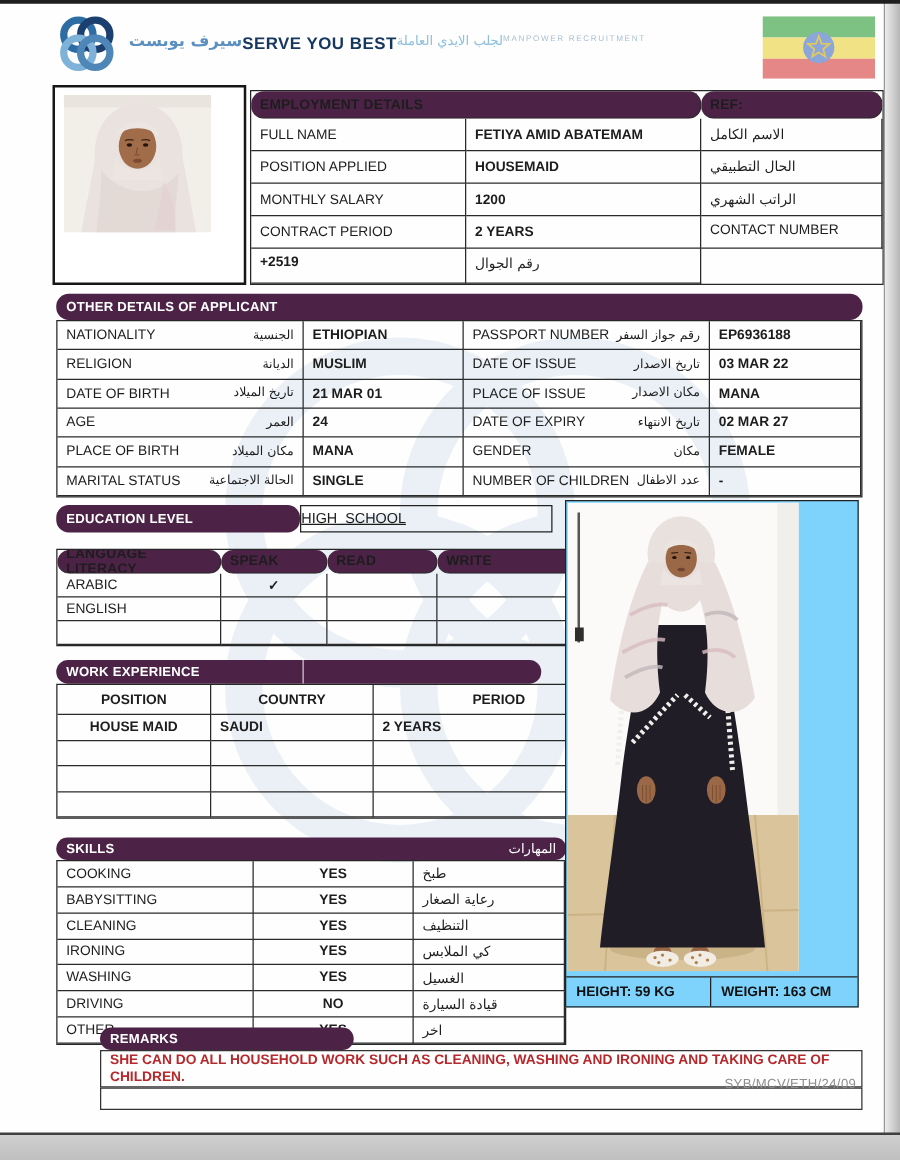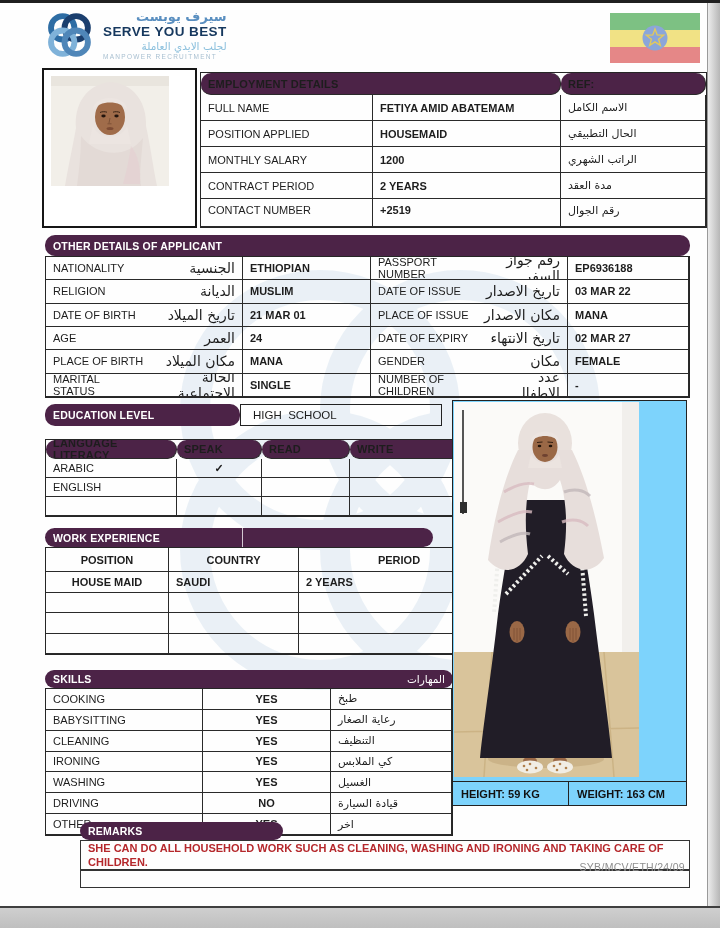--- a/index.html
+++ b/index.html
@@ -26,46 +26,46 @@
   
   .grid { display:grid; border:1.5px solid #262626; background:transparent; }
   .grid > div { border-right:1px solid #2a2a2a; border-bottom:1px solid #2a2a2a;
     display:flex; align-items:center; padding:0 7px; font-size:11px; color:#1d1d1d; min-width:0; overflow:hidden; }
   .grid > .phdr { border-right:1px solid #2a2a2a; }
   .val { color:var(--c-value-red,#b5282c); font-weight:bold; }
   .valdark { color:#2a2a2a; font-weight:bold; }
   .center { justify-content:center; }
   .right { justify-content:flex-end; }
   .between { justify-content:space-between; }
-  .arlbl { font-size:14px; }
+  .arlbl { font-size:10px; }
 
   
   .logo { left:42px; top:8px; display:flex; gap:7px; align-items:center; }
-  .logo-text { display:flex; flex-direction:column; line-height:1.15; }
+  .logo-text { display:flex; flex-direction:row; line-height:1.15; }
   .logo-ar1 { color:#5a8fc0; font-weight:bold; font-size:13px; }
   .logo-en { color:#16385e; font-weight:bold; font-size:13.5px; letter-spacing:.4px; }
   .logo-ar2 { color:#8cc0dd; font-size:10.5px; }
   .logo-sub { color:#a8bfd0; font-size:6.5px; letter-spacing:1.3px; margin-top:1px; }
 
   .flag { left:610px; top:13px; }
 
   .photo1 { left:42px; top:68px; width:155px; height:160px; border:2px solid #161616; background:#fff; }
 
   .employment { left:200px; top:72px; width:507px; height:156px;
     grid-template-columns:172px 188px 1fr; grid-template-rows:22px 26px 26px 26px 26px 1fr; }
   .span2 { grid-column:1 / 3; }
 
   .other-hdr { left:45px; top:235px; width:645px; height:21px; }
   .other { left:45px; top:256px; width:645px; height:142px;
     grid-template-columns:197px 128px 197px 1fr; grid-template-rows:repeat(6,1fr); }
 
   .edu { left:45px; top:404px; width:397px; height:22px; display:flex; }
   .edu-l { width:195px; }
   .edu-v { flex:1; border:1.5px solid #222; display:flex; align-items:center;
-    padding-left:12px; font-size:11.5px; color:#1b1b1b; white-space:pre; }
+    font-size:11.5px; color:#1b1b1b; white-space:pre;text-decoration:underline; }
 
   .lang { left:45px; top:439px; width:449px; height:78px;
     grid-template-columns:131px 85px 88px 1fr; grid-template-rows:19px 1fr 1fr 1fr; }
   .check { font-size:12px; font-weight:bold; color:#222; }
 
   .work-hdr { left:45px; top:528px; width:388px; height:19px; }
   .work-hdr .notch { position:absolute; left:197px; top:0; bottom:0; width:1px; background:rgba(255,255,255,.75); }
   .work { left:45px; top:547px; width:456px; height:108px;
     grid-template-columns:123px 130px 1fr; grid-template-rows:24px repeat(4,1fr); }
   .colhead { font-weight:bold; color:#1d1d1d; }
@@ -162,21 +162,20 @@
     <div>POSITION APPLIED</div>
     <div class="val">HOUSEMAID</div>
     <div class="ar arlbl right">الحال التطبيقي</div>
 
     <div>MONTHLY SALARY</div>
     <div class="val">1200</div>
     <div class="ar arlbl right">الراتب الشهري</div>
 
     <div>CONTRACT PERIOD</div>
     <div class="val">2 YEARS</div>
-    <div class="ar arlbl right">مدة العقد</div>
 
     <div style="align-items:flex-start;padding-top:5px">CONTACT NUMBER</div>
     <div class="val" style="align-items:flex-start;padding-top:5px">+2519</div>
     <div class="ar arlbl right" style="align-items:flex-start;padding-top:5px">رقم الجوال</div>
   </div>
 
   <div class="abs phdr other-hdr">OTHER DETAILS OF APPLICANT</div>
   <div class="abs grid other">
     <div class="between">
       <span>NATIONALITY</span>

